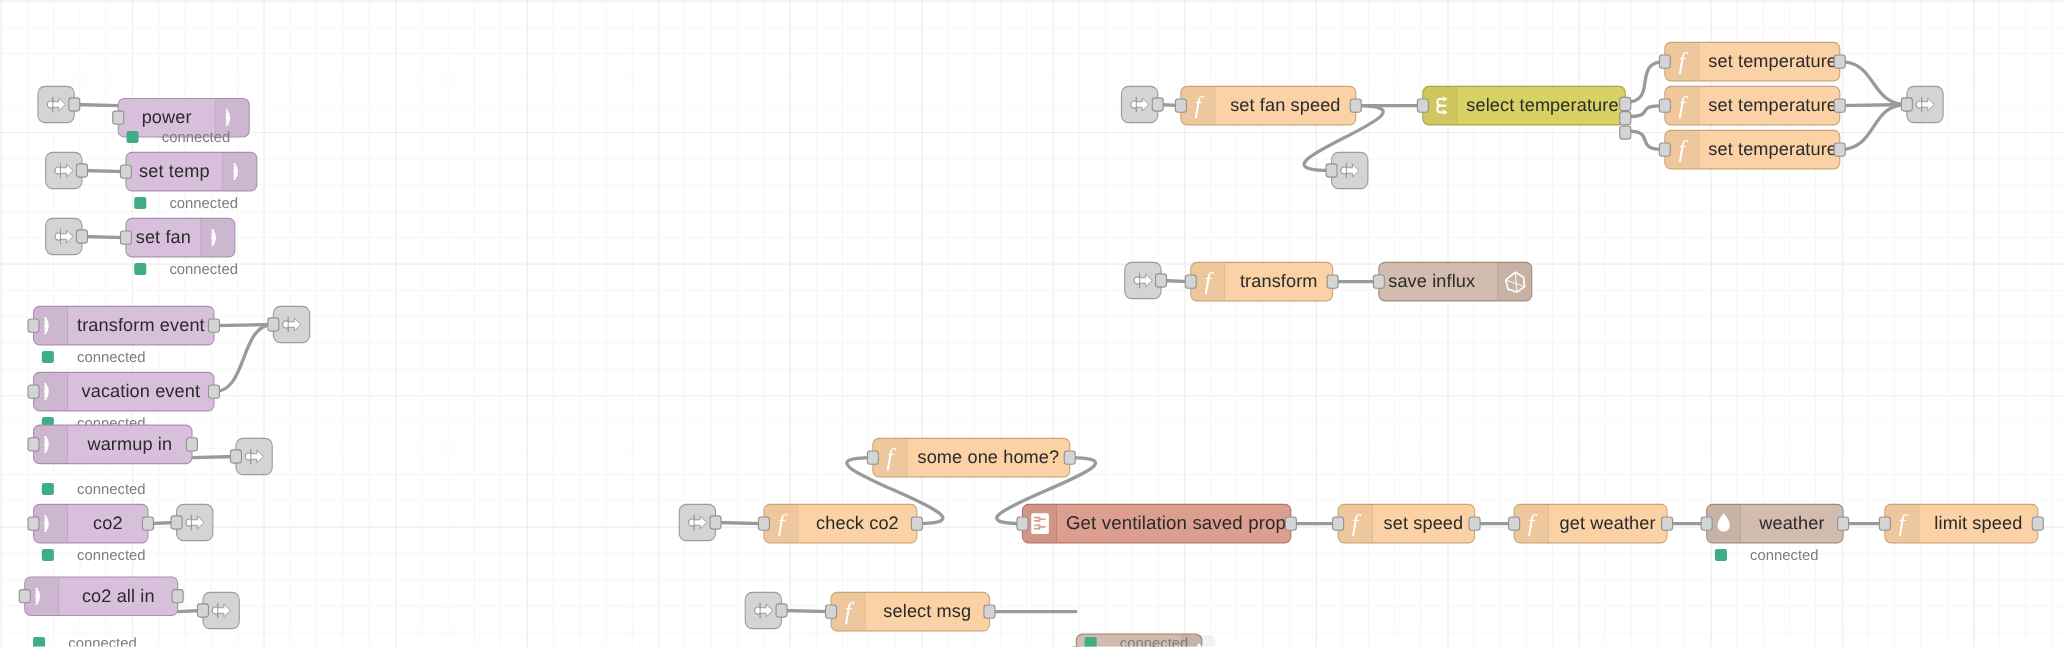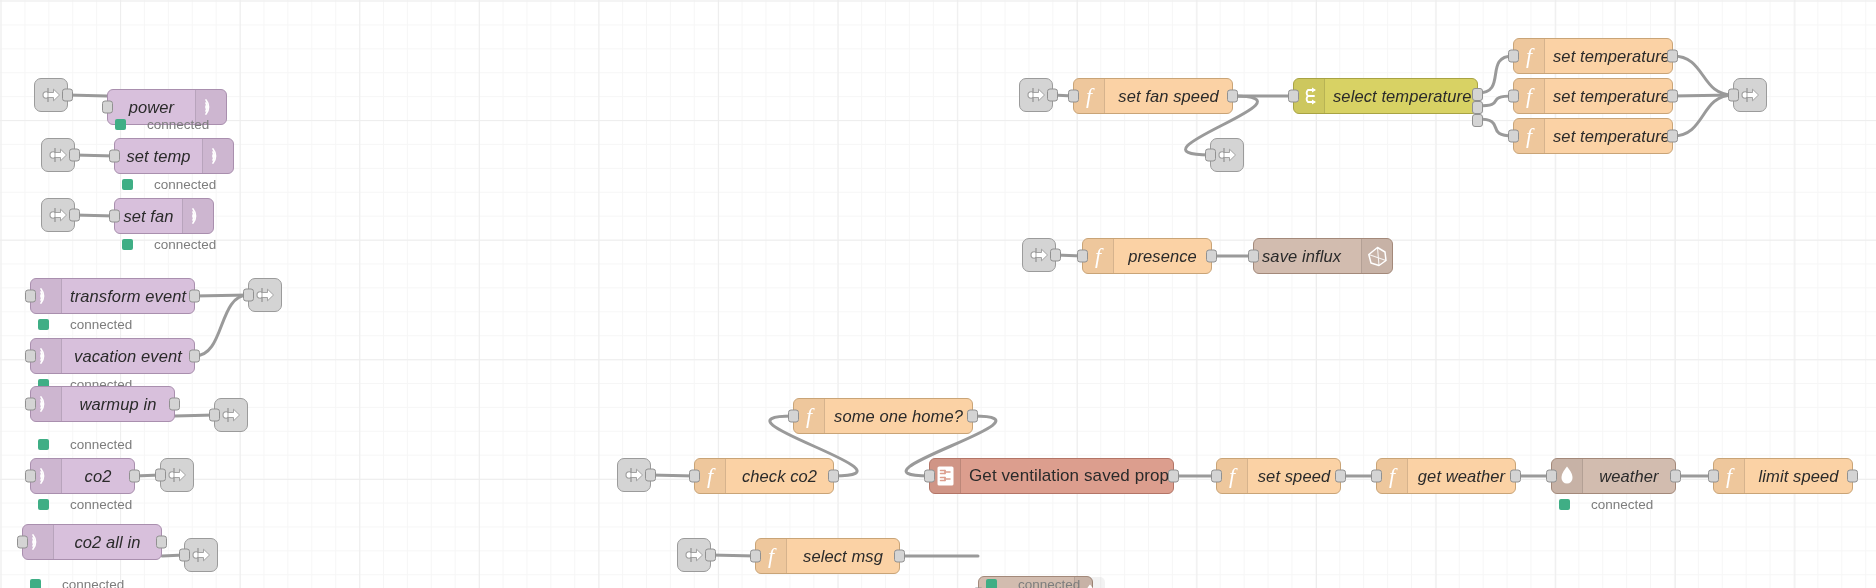--- a/index.html
+++ b/index.html
@@ -52,21 +52,20 @@
   }
   .node .ico.right {
     border-right: none;
     border-left: 1px solid rgba(0,0,0,0.10);
     border-radius: 0 5px 5px 0;
   }
   .node .lbl {
     flex: 1 1 auto;
     text-align: center;
     font-size: 16.5px;
-    font-style: italic;
     color: #2a2a2a;
     padding: 0 8px;
     white-space: nowrap;
     letter-spacing: 0.1px;
   }
   .node .lbl.plain { font-style: normal; font-size: 17px; }
 
   
   .n-mqtt    { background: #d8c0dc; border-color: #a98fae; }
   .n-func    { background: #fbd2a5; border-color: #c9a477; }
@@ -452,21 +451,21 @@
           </svg>
         </span>
         <span class="port out"></span>
       </div>
       <div class="node n-func" style="left: 1082px; top: 238px; width: 130px;">
         <div class="ico">
           <svg class="glyph" width="20" height="24" viewBox="0 0 20 24">
             <text x="10" y="19" font-family="Liberation Serif, serif" font-style="italic" font-size="22" fill="white" text-anchor="middle">f</text>
           </svg>
         </div>
-        <div class="lbl">presence</div>
+        <div class="lbl">transform</div>
         <span class="port in"></span>
         <span class="port out"></span>
       </div>
       <div class="node n-storage" style="left: 1253px; top: 238px; width: 140px;">
         <div class="lbl">save influx</div>
         <div class="ico right">
           <svg class="glyph" width="21" height="21" viewBox="0 0 21 21">
             <path d="M10.5 1.5 L18 6 L19 14.5 L12 19.5 L4 17 L1.8 8.5 Z" fill="none" stroke="white" stroke-width="1.5" stroke-linejoin="round"></path>
             <path d="M10.5 1.5 L12 19.5 M1.8 8.5 L19 14.5" stroke="white" stroke-width="1.1" fill="none" opacity="0.85"></path>
           </svg>

